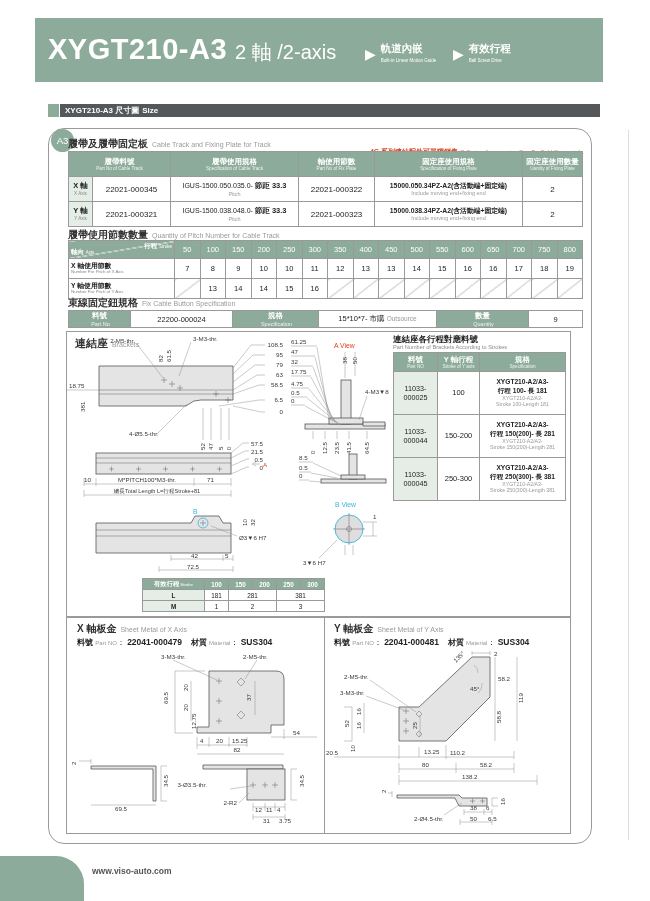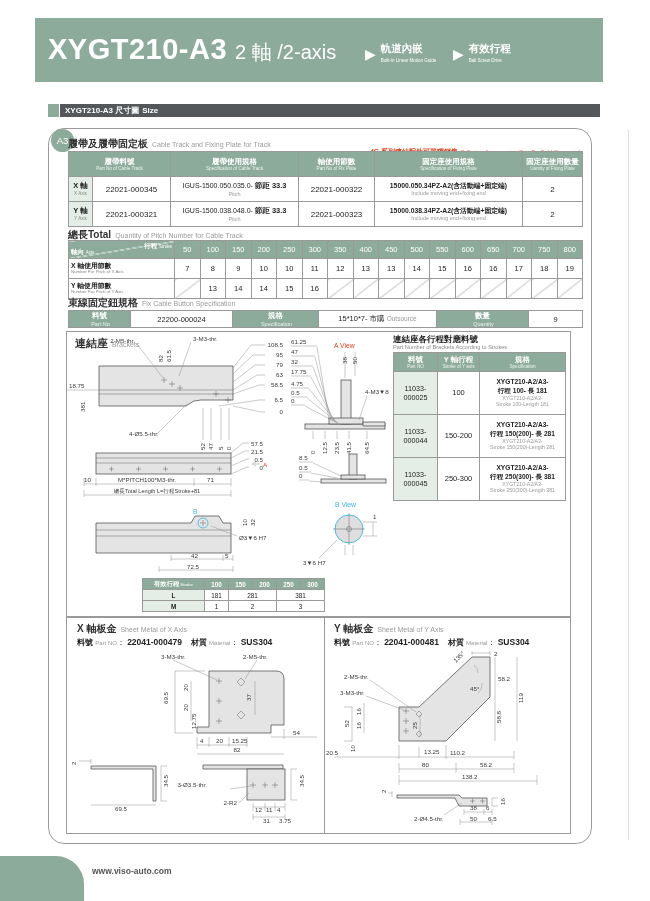--- a/index.html
+++ b/index.html
@@ -202,21 +202,21 @@
     <td>
           <span class="fs1">15000.038.34PZ-A2(含活動端+固定端)</span>
           <span class="sub">Include moving end+fixing end</span>
         </td>
     <td class="pn">2</td>
   </tr>
 </tbody>
   </table>
 
 <div class="abs stitle" style="left:68px;top:228px;">
-  <span>總長Total</span><span class="en">Quantity of Pitch Number for Cable Track</span>
+  <span>履帶使用節數數量</span><span class="en">Quantity of Pitch Number for Cable Track</span>
 </div>
 <table class="abs t2">
   <colgroup>
       <col style="width:106px">
       <col span="16" style="width:25.5px">
     </colgroup>
   <tbody>
       <tr class="hrow">
     <td class="corner">
       <span class="tr"><span>行程</span> <span class="en">Stroke</span></span>

